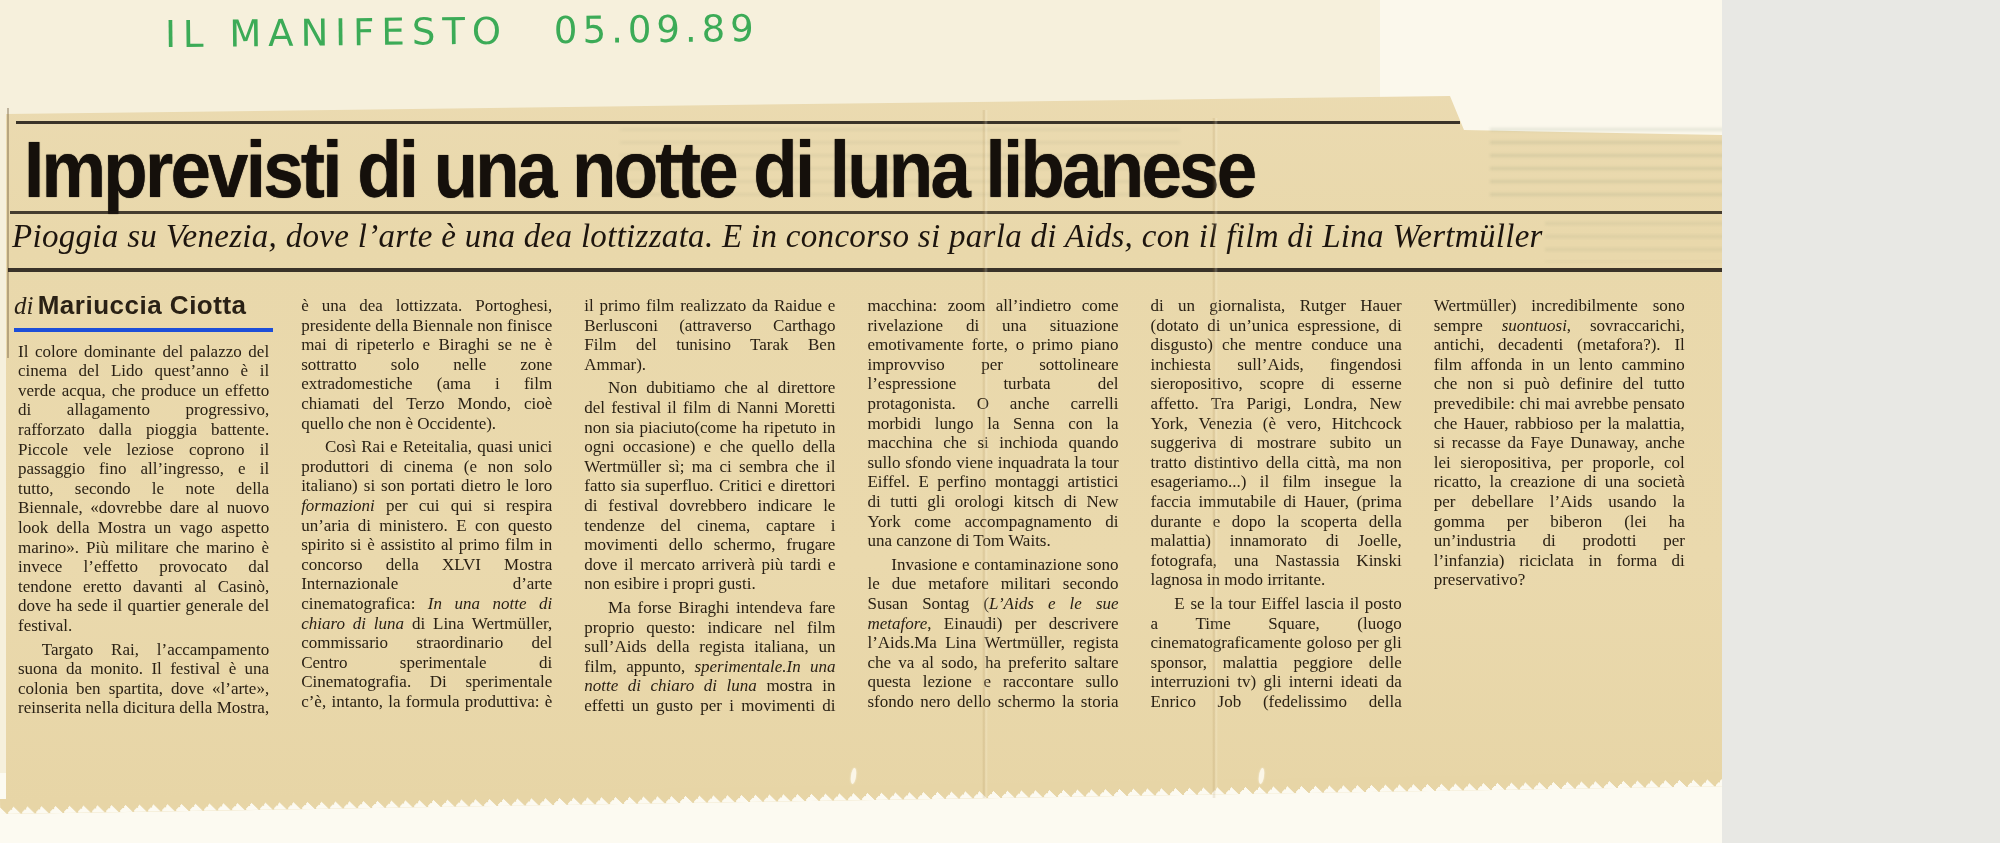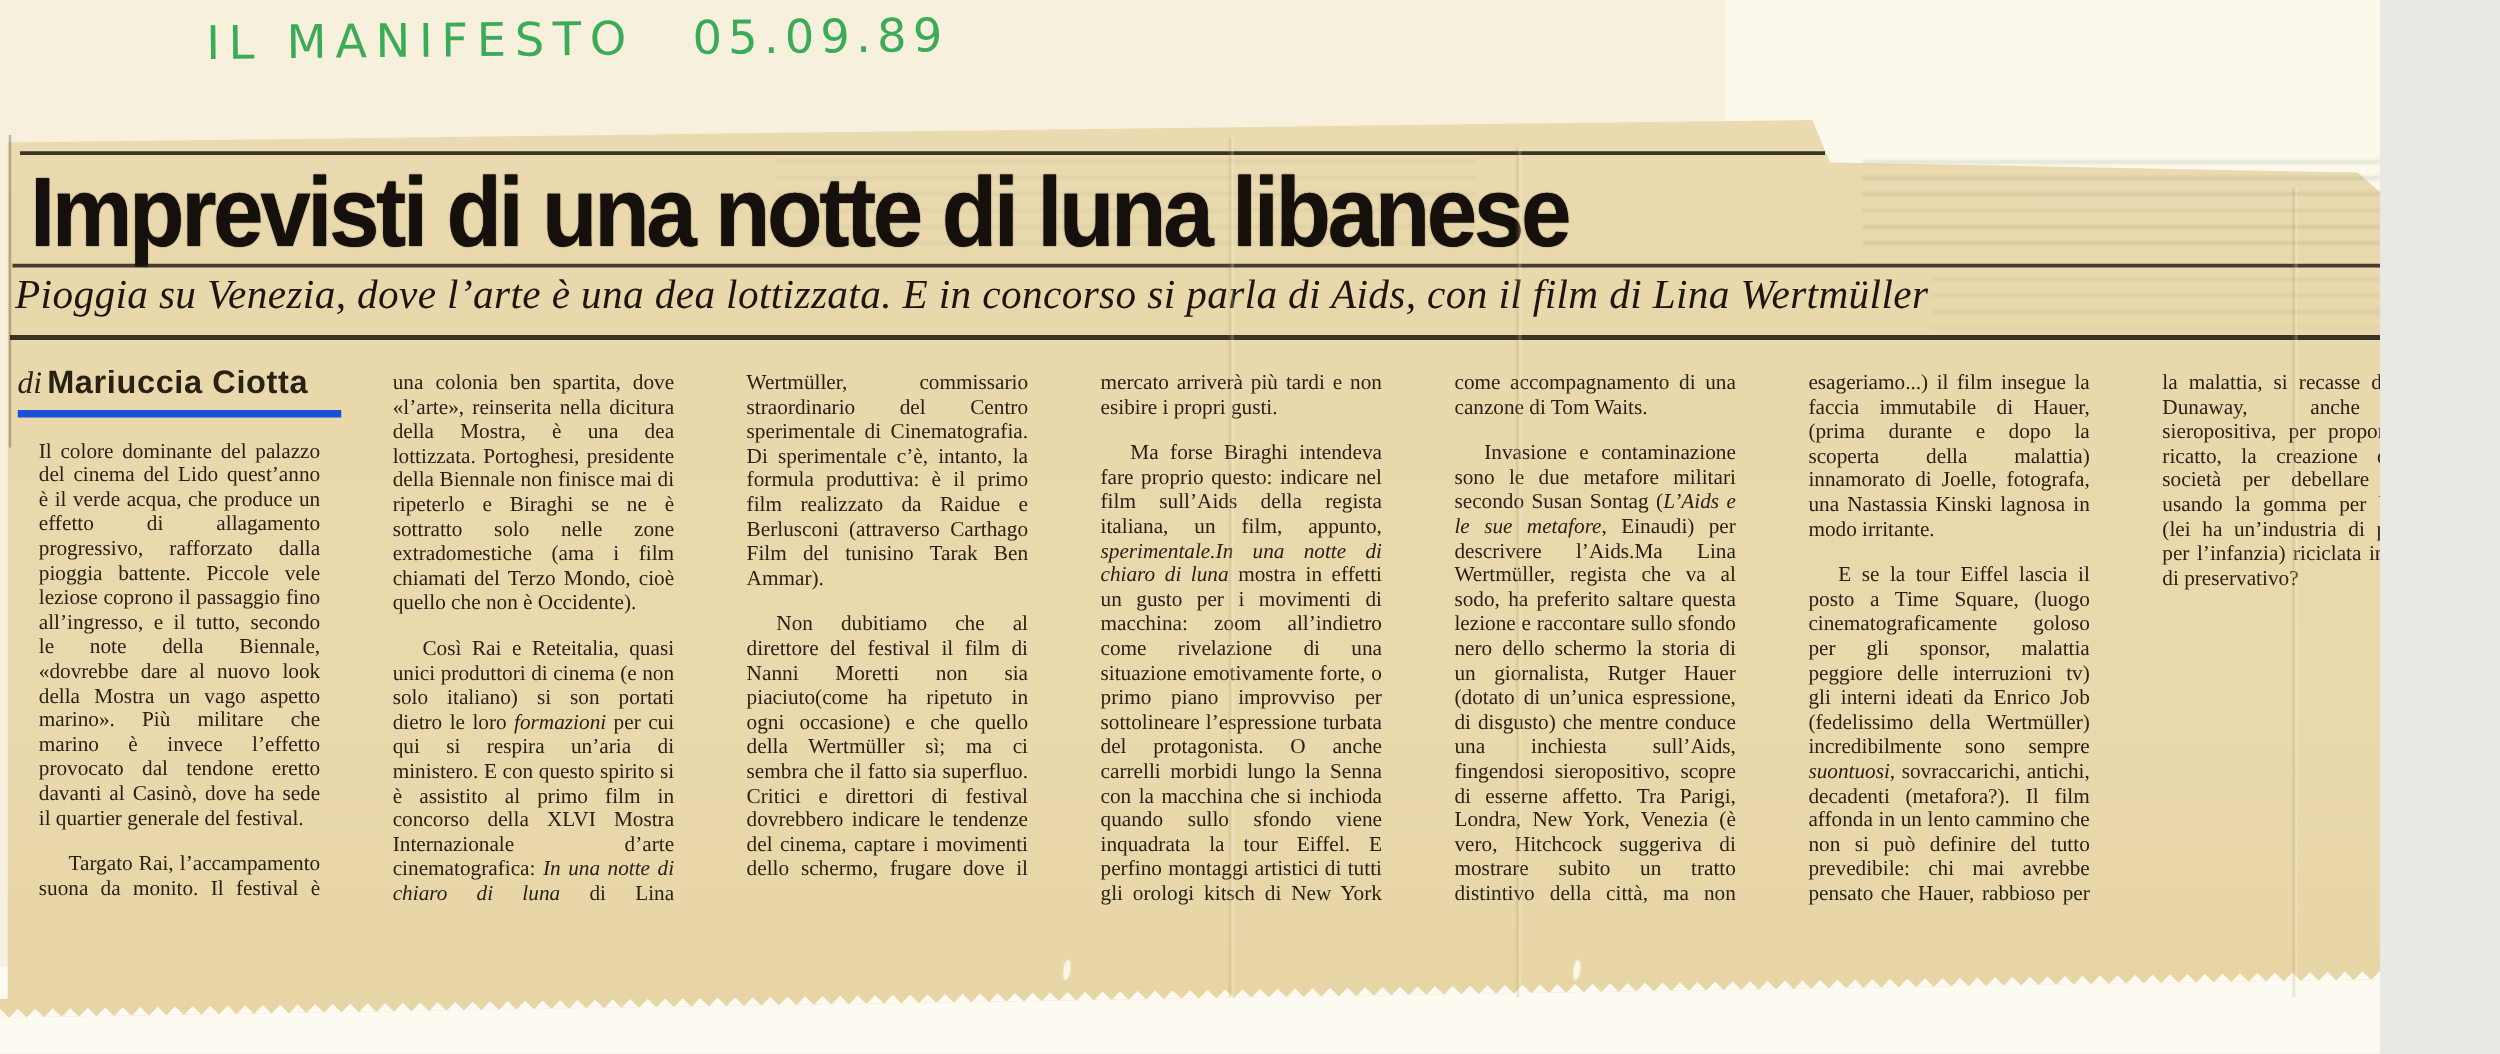--- a/index.html
+++ b/index.html
@@ -1,18 +1,18 @@
 <!DOCTYPE html>
 <html lang="it"><head>
 <meta charset="utf-8">
 <title>Il Manifesto — ritaglio</title>
 <style>
   html,body { margin:0; padding:0; background:#e8e8e4; }
   .scan {
-    position:relative; width:1904px; height:843px;
+    position:relative; width:1722px; height:843px;
     background:#f6f0dc; overflow:hidden;
     font-family:"Liberation Serif", serif; color:#241d13;
   }
   
   .corner-light {
     position:absolute; left:1380px; top:0; width:620px; height:250px;
     background:#fbf8ec;
   }
   .scan-bottom {
     position:absolute; left:0; bottom:0; width:2000px; height:70px;
@@ -60,25 +60,25 @@
     font-family:"Liberation Serif", serif; font-style:italic;
     font-size:33px; color:#1d150e; letter-spacing:.3px; white-space:nowrap;
   }
   
   .article-body {
     position:absolute; left:14px; top:296px; width:1958px; height:432px;
     column-count:7; column-gap:24px; column-fill:auto;
     font-size:17px; line-height:19.6px; text-align:justify;
     color:#2a2115; overflow:hidden;
   }
-  .article-body p { margin:17px; text-indent:1.4em; }
+  .article-body p { margin:4px; text-indent:1.4em; }
   .article-body p.first { text-indent:0; }
   .article-body em { }
   .byline {
-    border-bottom:6px solid #1d4ed8; padding-bottom:9px; margin-bottom:10px;
+    border-bottom:4px solid #1d4ed8; padding-bottom:9px; margin-bottom:10px;
     text-indent:0; white-space:nowrap;
   }
   .byline .by-prefix { font-style:italic; font-size:25px; font-family:"Liberation Serif", serif; }
   .byline .by-name   { font-family:"Liberation Sans", sans-serif; font-weight:700; font-size:26px; letter-spacing:.5px; }
   
   .ghost {
     position:absolute; filter:blur(1.4px); opacity:.14; pointer-events:none;
     background:repeating-linear-gradient(180deg, #5d7258 0 3px, rgba(0,0,0,0) 3px 13px);
   }
   .ghost-1 { left:1490px; top:128px; width:470px; height:78px; }

